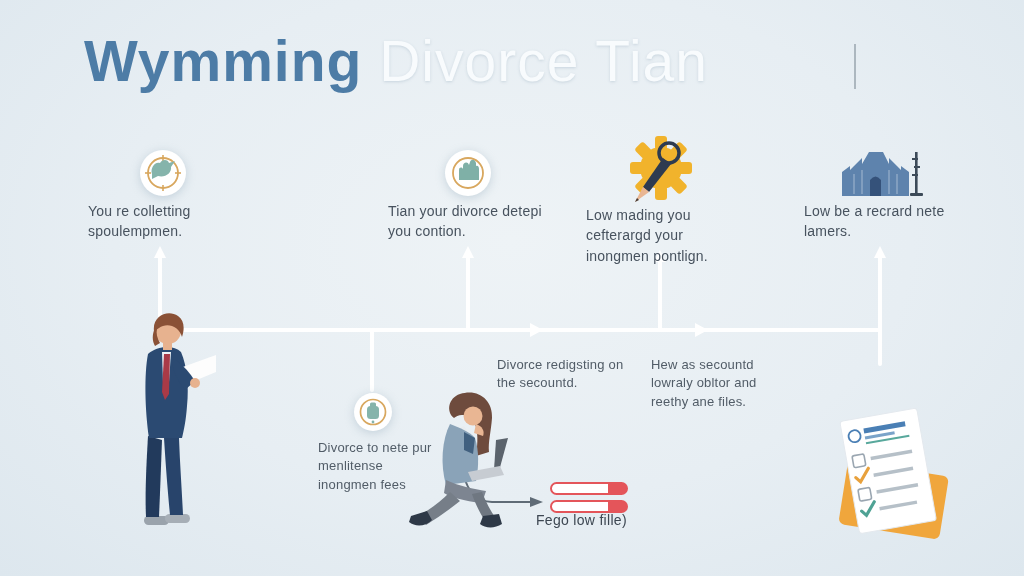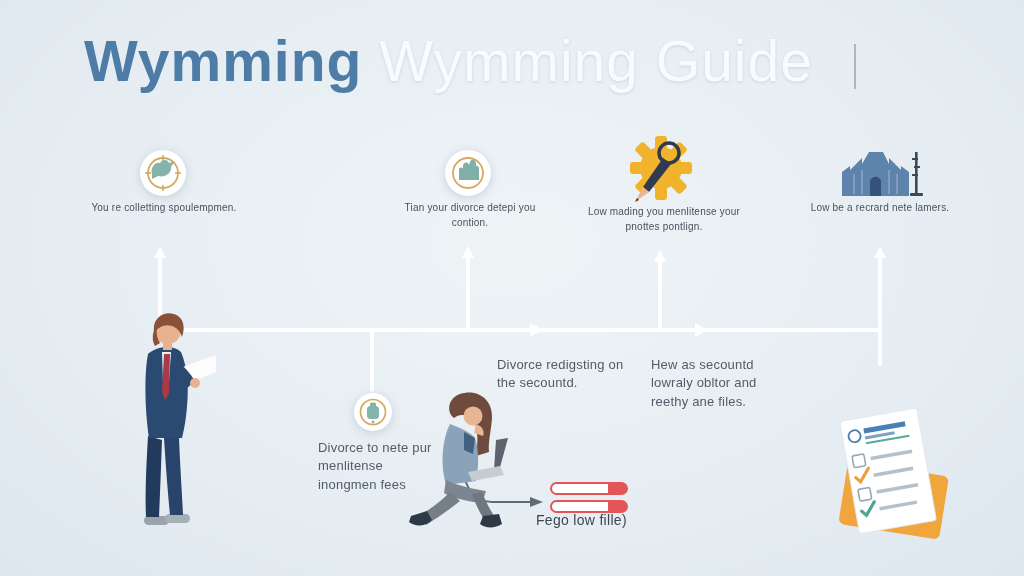--- a/index.html
+++ b/index.html
@@ -20,43 +20,43 @@
   
   .lines { position:absolute; left:0; top:0; }
   
   .circle-icon {
     position:absolute; background:#fff; border-radius:50%;
     box-shadow:0 2px 10px rgba(150,172,188,.45);
     display:flex; align-items:center; justify-content:center;
   }
   
   .cap {
-    position:absolute; font-size:10px; line-height:1.45; color:#47525e;
-    text-align:center; letter-spacing:.2px;
+    position:absolute; font-size:14px; line-height:1.45; color:#47525e;
+    text-align:left; letter-spacing:.2px;
   }
   .note {
     position:absolute; font-size:13px; line-height:1.42; color:#515c67;
     text-align:left; letter-spacing:.2px;
   }
   
   .pills { position:absolute; left:550px; top:482px; display:flex; flex-direction:column; gap:5px; }
   .pill {
     width:78px; height:13px; border:2.5px solid #e4555a; border-radius:9px;
     background:linear-gradient(to right, #ffffff 0 76%, #e4555a 76% 100%);
   }
   .file-label { position:absolute; left:536px; top:512px; width:112px; text-align:left;
     font-size:14px; color:#3d4752; letter-spacing:.3px; }
   .illus { position:absolute; }
 </style>
 </head>
 <body>
 
 <div id="canvas">
 
-  <h1 class="title"><span class="hl">Wymming</span><span class="rest">&nbsp;<span>Wymming Guide</span></span></h1>
+  <h1 class="title"><span class="hl">Wymming</span><span class="rest">&nbsp;<span>Divorce Tian</span></span></h1>
   <div class="cursor"></div>
 
   <svg class="lines" width="1024" height="576" viewBox="0 0 1024 576">
     <g stroke="#ffffff" stroke-width="4" fill="none" stroke-linecap="round">
       <path d="M160 252 V318 Q160 330 172 330 H880"></path>
       <path d="M468 252 V330"></path>
       <path d="M660 256 V330"></path>
       <path d="M880 252 V364"></path>
       <path d="M372 330 V390"></path>
     </g>
@@ -128,21 +128,21 @@
         <rect x="78" y="16" width="6" height="2"></rect>
         <rect x="80" y="24" width="6" height="2"></rect>
         <rect x="78" y="32" width="6" height="2"></rect>
         <rect x="76" y="51" width="13" height="3" rx="1"></rect>
       </g>
     </svg>
   </div>
 
   <div class="cap" style="left:88px;top:201px;width:152px">You re colletting spoulempmen.</div>
   <div class="cap" style="left:388px;top:201px;width:164px">Tian your divorce detepi you contion.</div>
-  <div class="cap" style="left:586px;top:205px;width:156px">Low mading you menlitense your pnottes pontlign.</div>
+  <div class="cap" style="left:586px;top:205px;width:156px">Low mading you cefterargd your inongmen pontlign.</div>
   <div class="cap" style="left:804px;top:201px;width:152px">Low be a recrard nete lamers.</div>
 
   <div class="note" style="left:497px;top:356px;width:135px">Divorce redigsting on the secountd.</div>
   <div class="note" style="left:651px;top:356px;width:142px">Hew as secountd lowraly obltor and reethy ane files.</div>
   <div class="note" style="left:318px;top:439px;width:118px">Divorce to nete pur menlitense inongmen fees</div>
 
   <div class="circle-icon" style="left:354px;top:393px;width:38px;height:38px">
     <svg width="38" height="38" viewBox="0 0 38 38">
       <circle cx="19" cy="19" r="12.5" fill="none" stroke="#d8a75e" stroke-width="1.7"></circle>
       <rect x="13" y="13" width="12" height="13" rx="3.5" fill="#85b4ab"></rect>

